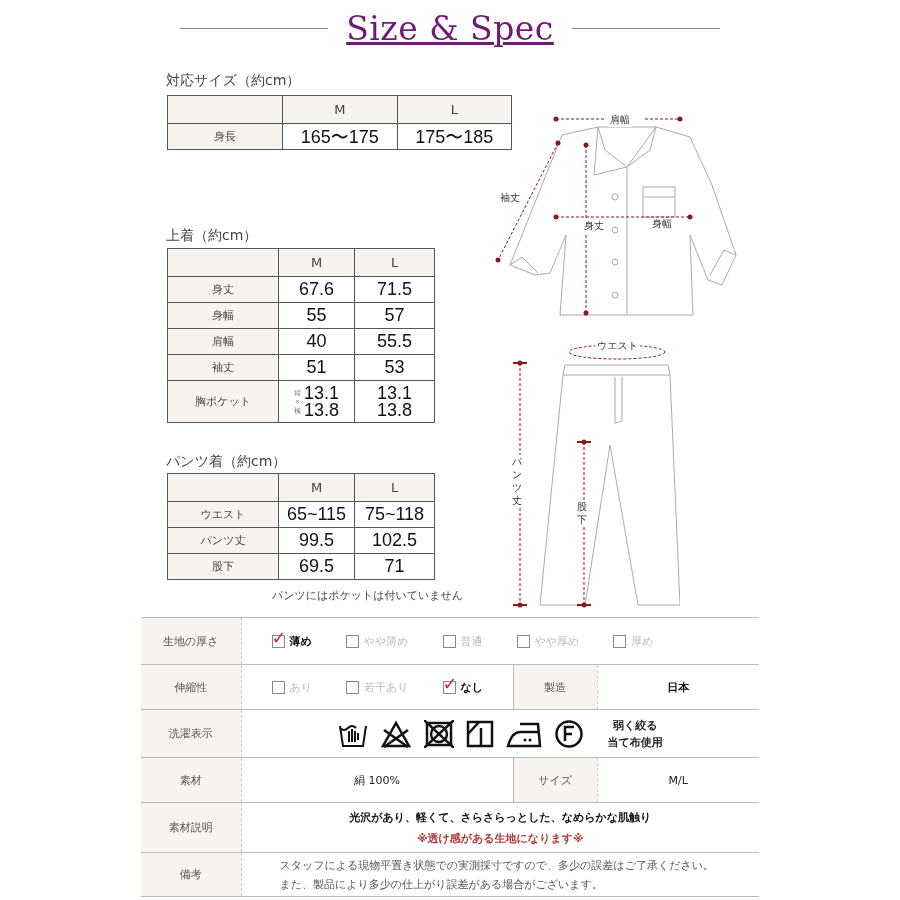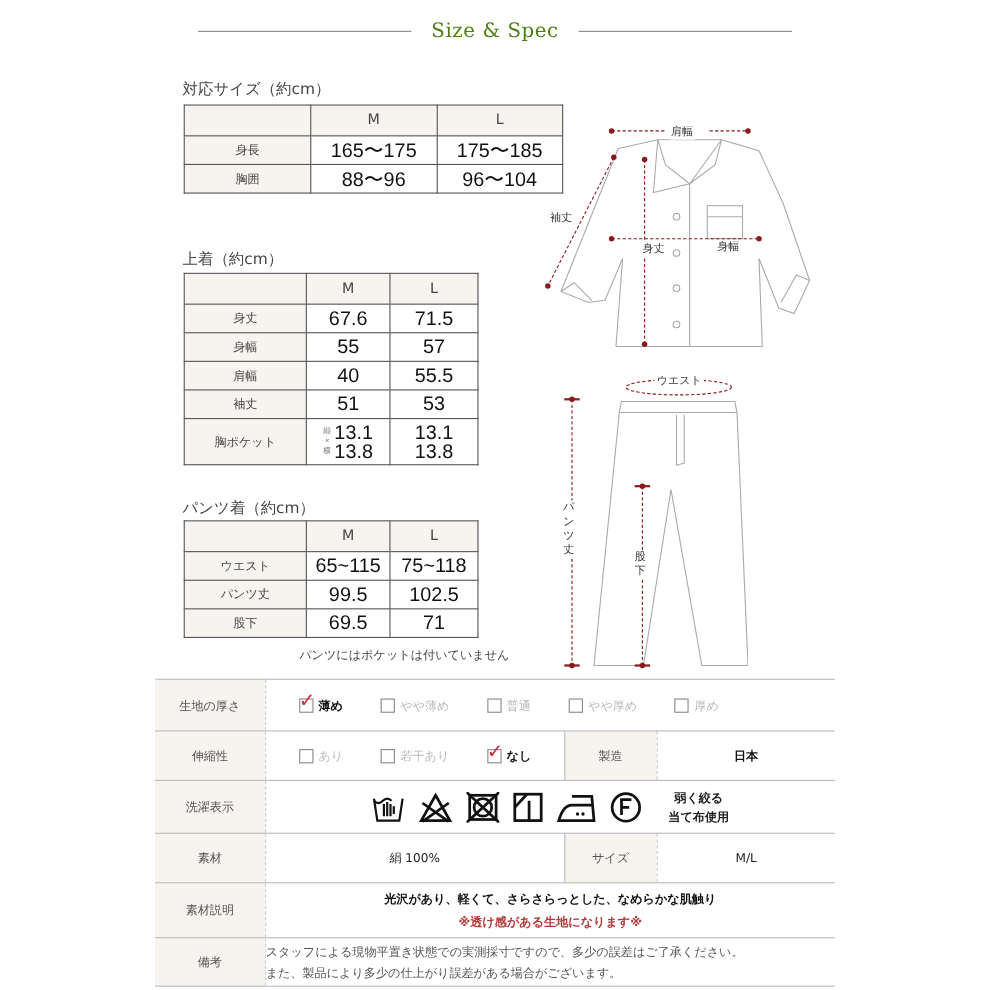--- a/index.html
+++ b/index.html
@@ -1,21 +1,21 @@
 <!DOCTYPE html>
 <html><head>
 <meta charset="utf-8">
 <style>
   * { box-sizing: border-box; margin: 0; padding: 0; }
   html, body { width: 900px; height: 900px; background: #ffffff; overflow: hidden; }
   body { position: relative; font-family: "DejaVu Sans", "Liberation Sans", sans-serif; color: #333; }
 
   .title-wrap { position: absolute; top: 10px; left: 180px; width: 540px; height: 36px; display: flex; align-items: center; }
   .title-line { flex: 1; height: 1px; background: #888; }
-  .title { font-family: "DejaVu Serif", "Liberation Serif", serif; font-size: 18px; color: #4d7c0f; padding: 0 18px; letter-spacing: 0.5px; }
+  .title { font-family: "DejaVu Serif", "Liberation Serif", serif; font-size: 33px; color: #701a75; padding: 0 18px; letter-spacing: 0.5px; text-decoration: underline; }
 
   .sec-label { position: absolute; font-size: 14px; color: #444; }
 
   table.size { position: absolute; border-collapse: collapse; border: 1.5px solid #555; }
   table.size td { border: 1px solid #555; text-align: center; vertical-align: middle; }
   table.size td.hdr { background: #f7f3ee; font-size: 13px; color: #444; }
   table.size td.rl { background: #f7f3ee; font-size: 11px; color: #444; }
   table.size td.v { background: #fff; font-size: 18px; color: #111; font-family: "Liberation Sans", sans-serif; }
   .pocket { display: flex; align-items: center; justify-content: center; gap: 3px; }
   .pocket-mini { display: flex; flex-direction: column; font-size: 7px; color: #777; line-height: 9px; }
@@ -56,25 +56,20 @@
       <tr style="height:28px;">
     <td class="hdr" style="width:115px;"></td>
     <td class="hdr">M</td>
     <td class="hdr">L</td>
   </tr>
   <tr style="height:26px;">
     <td class="rl">身長</td>
     <td class="v">165〜175</td>
     <td class="v">175〜185</td>
   </tr>
-  <tr style="height:26px;">
-    <td class="rl">胸囲</td>
-    <td class="v">88〜96</td>
-    <td class="v">96〜104</td>
-  </tr>
 </tbody>
   </table>
 
 <div class="sec-label" style="left:166px;top:227px;">上着（約cm）</div>
 <table class="size" style="left:167px;top:248px;width:268px;">
   <tbody>
       <tr style="height:28px;">
     <td class="hdr" style="width:111px;"></td>
     <td class="hdr" style="width:76px;">M</td>
     <td class="hdr">L</td>
@@ -328,19 +323,19 @@
   </tr>
   <tr style="height:50px;">
     <td class="lbl">素材説明</td>
     <td colspan="3" class="center" style="line-height:21px;">
       <div class="bold">光沢があり、軽くて、さらさらっとした、なめらかな肌触り</div>
       <div class="red">※透け感がある生地になります※</div>
     </td>
   </tr>
   <tr style="height:44px;">
     <td class="lbl">備考</td>
-    <td colspan="3" style="line-height:19px;color:#555;">
+    <td colspan="3" style="padding-left:38px;line-height:19px;color:#555;">
       <div>スタッフによる現物平置き状態での実測採寸ですので、多少の誤差はご了承ください。</div>
       <div>また、製品により多少の仕上がり誤差がある場合がございます。</div>
     </td>
   </tr>
 </tbody>
   </table>
 
 </body></html>

